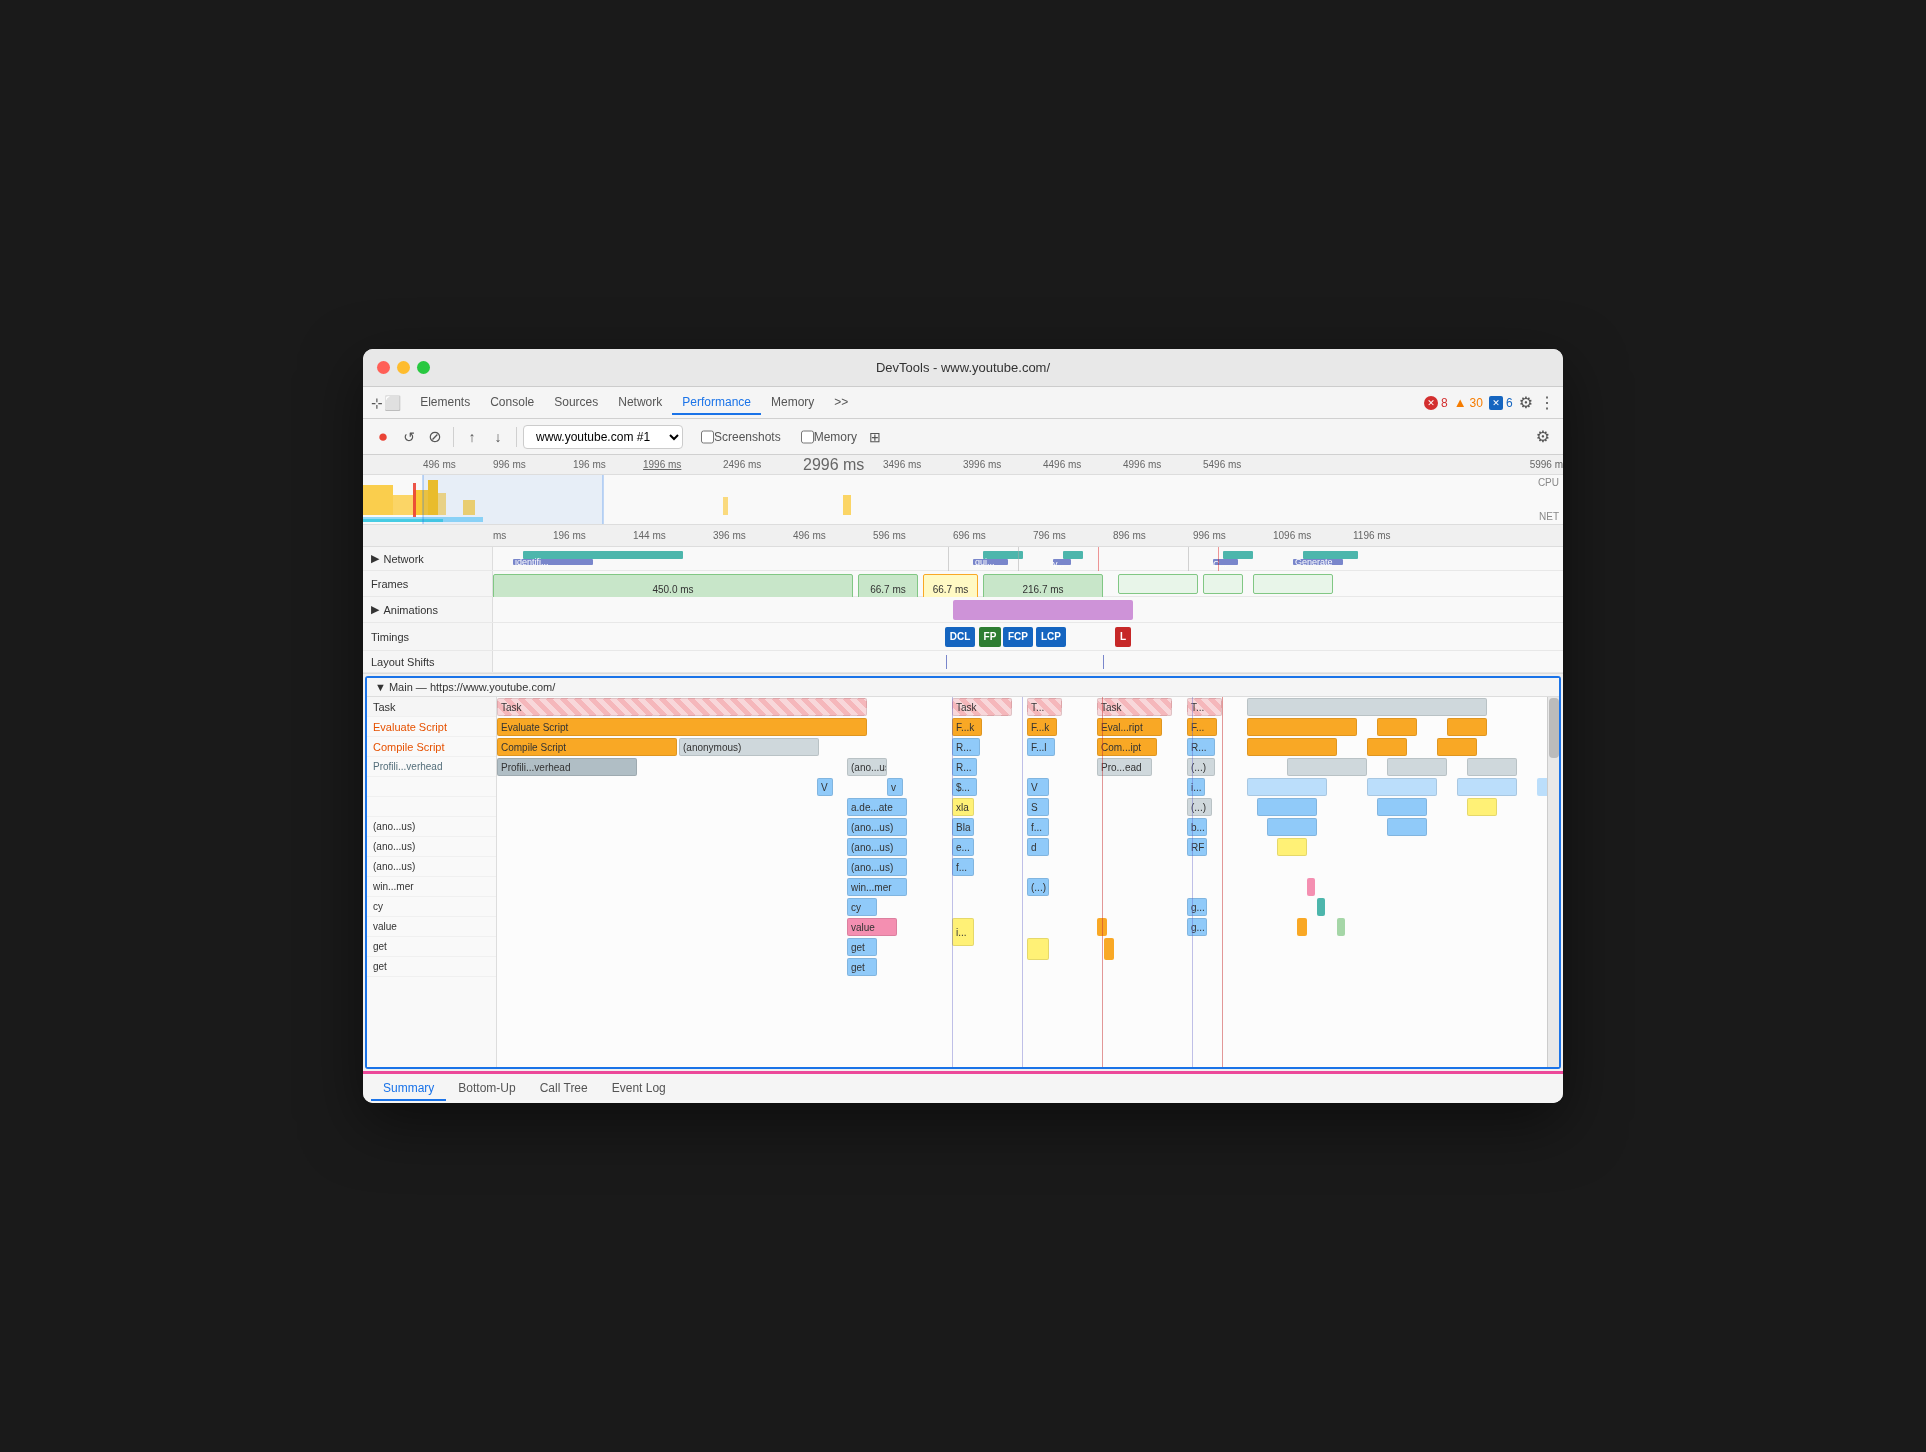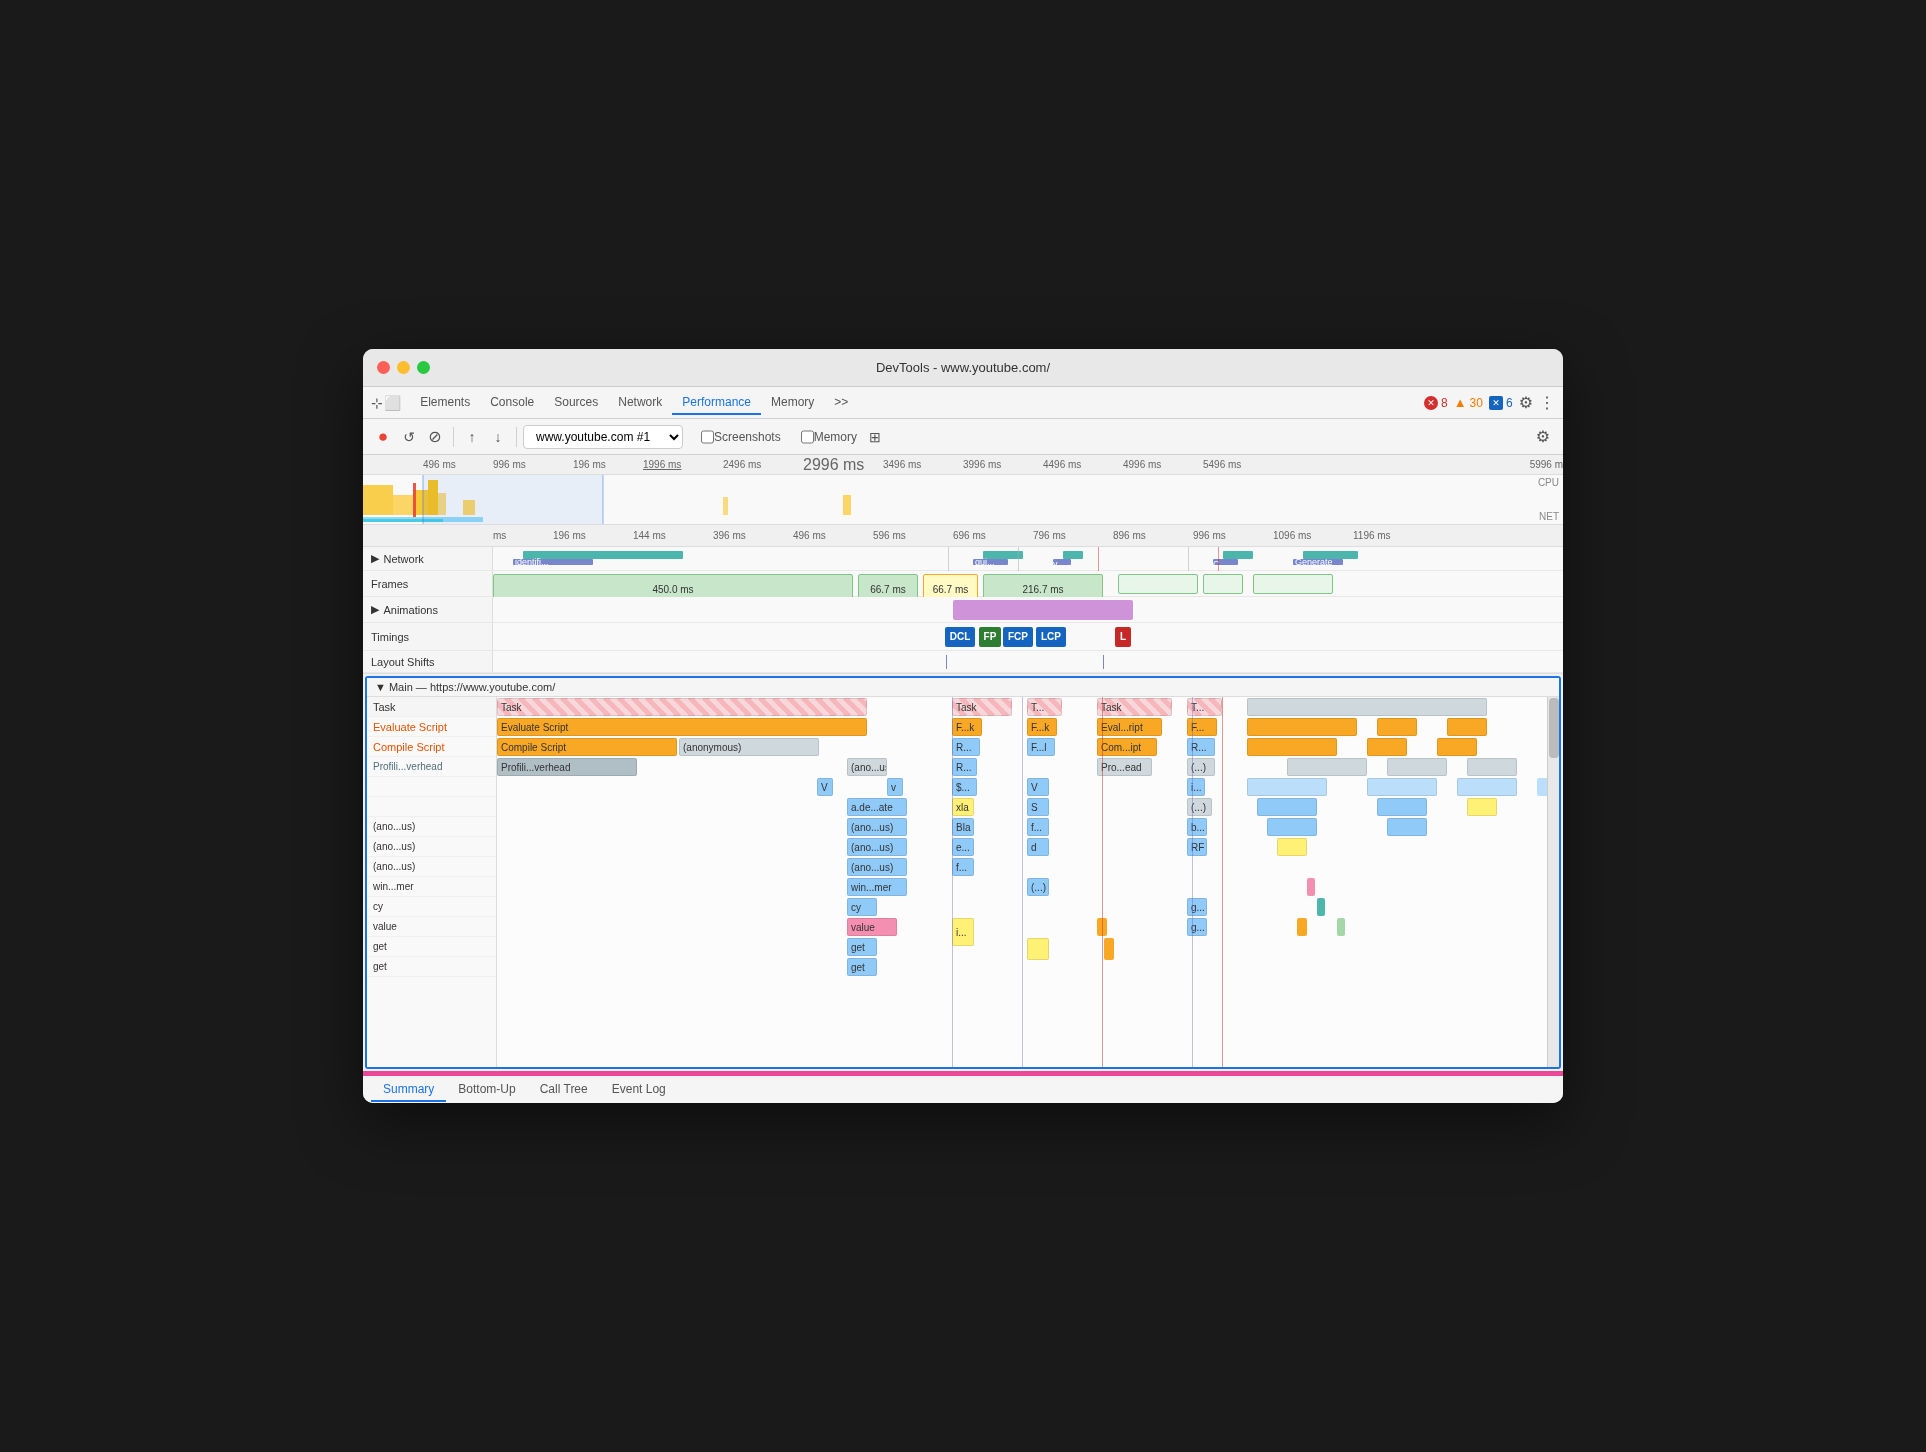--- a/index.html
+++ b/index.html
@@ -316,21 +316,21 @@
     .fb-compile { background: #f9a825; color: #333; }
     .fb-profiling { background: #b0bec5; color: #333; }
     .fb-blue { background: #90caf9; color: #333; }
     .fb-gray { background: #cfd8dc; color: #333; }
     .fb-yellow { background: #fff176; color: #333; }
     .fb-pink { background: #f48fb1; color: #333; }
 
     
     .bottom-tabs {
       background: #f5f5f5;
-      border-top: 5px solid #ec4899;
+      border-top: 3px solid #ec4899;
       display: flex;
       align-items: center;
       padding: 0 8px;
       height: 32px;
     }
     .bottom-tab {
       padding: 4px 12px;
       font-size: 12px;
       color: #555;
       cursor: pointer;

